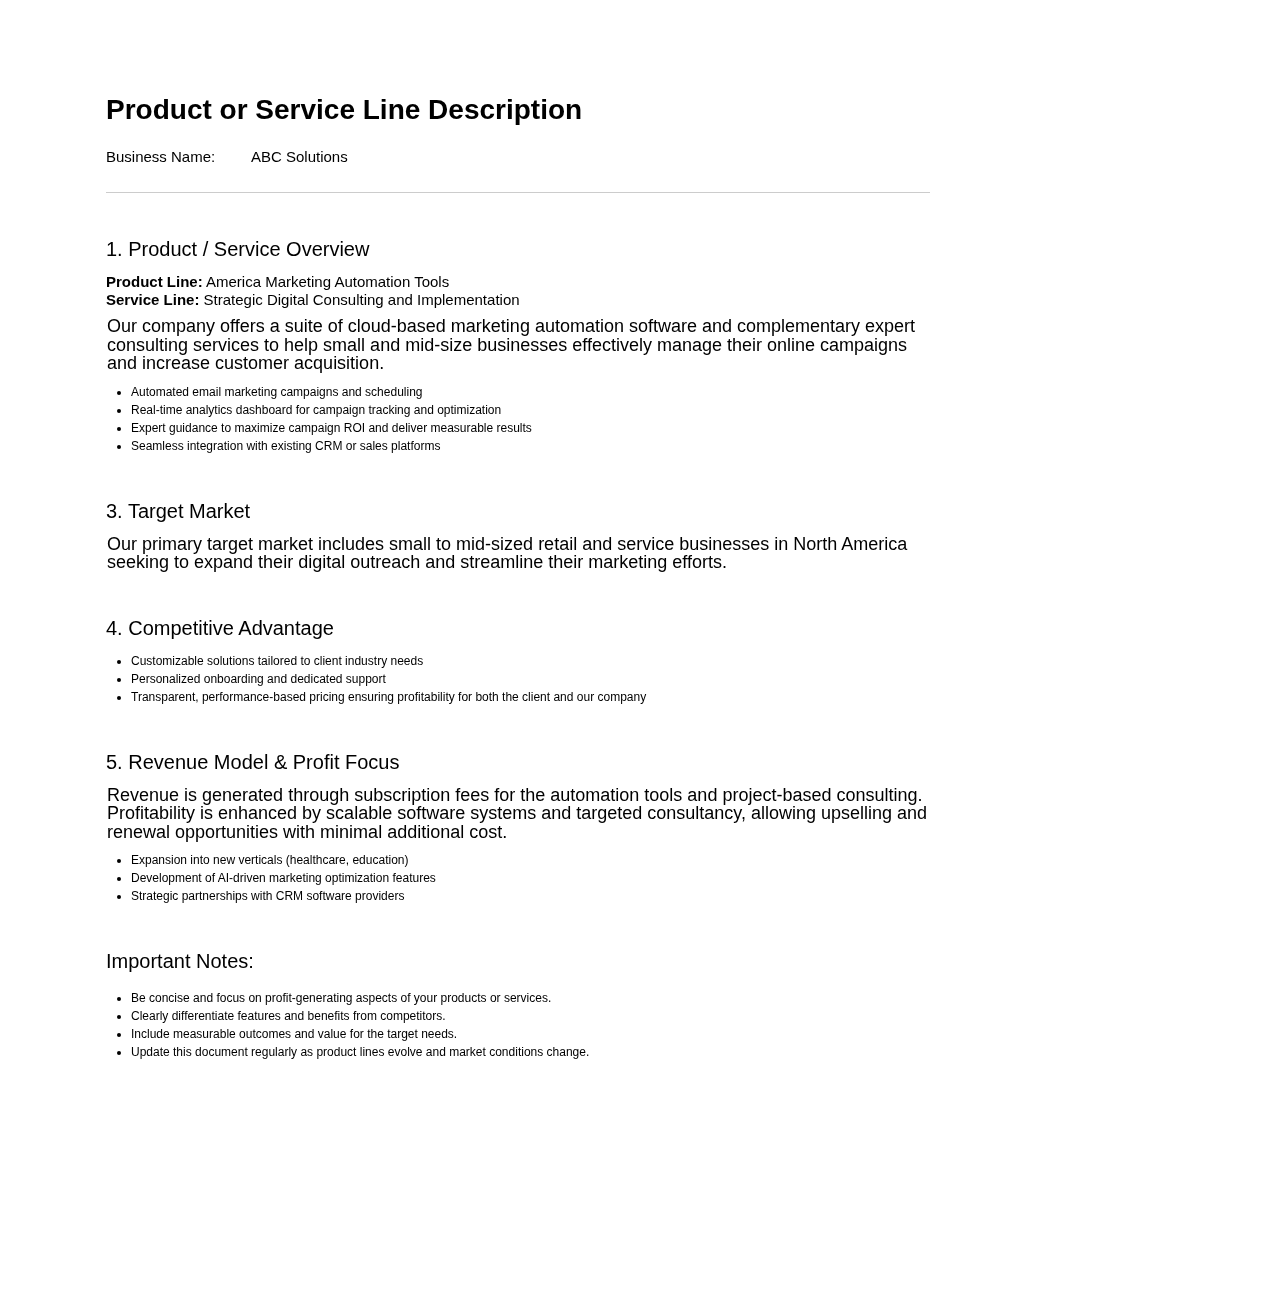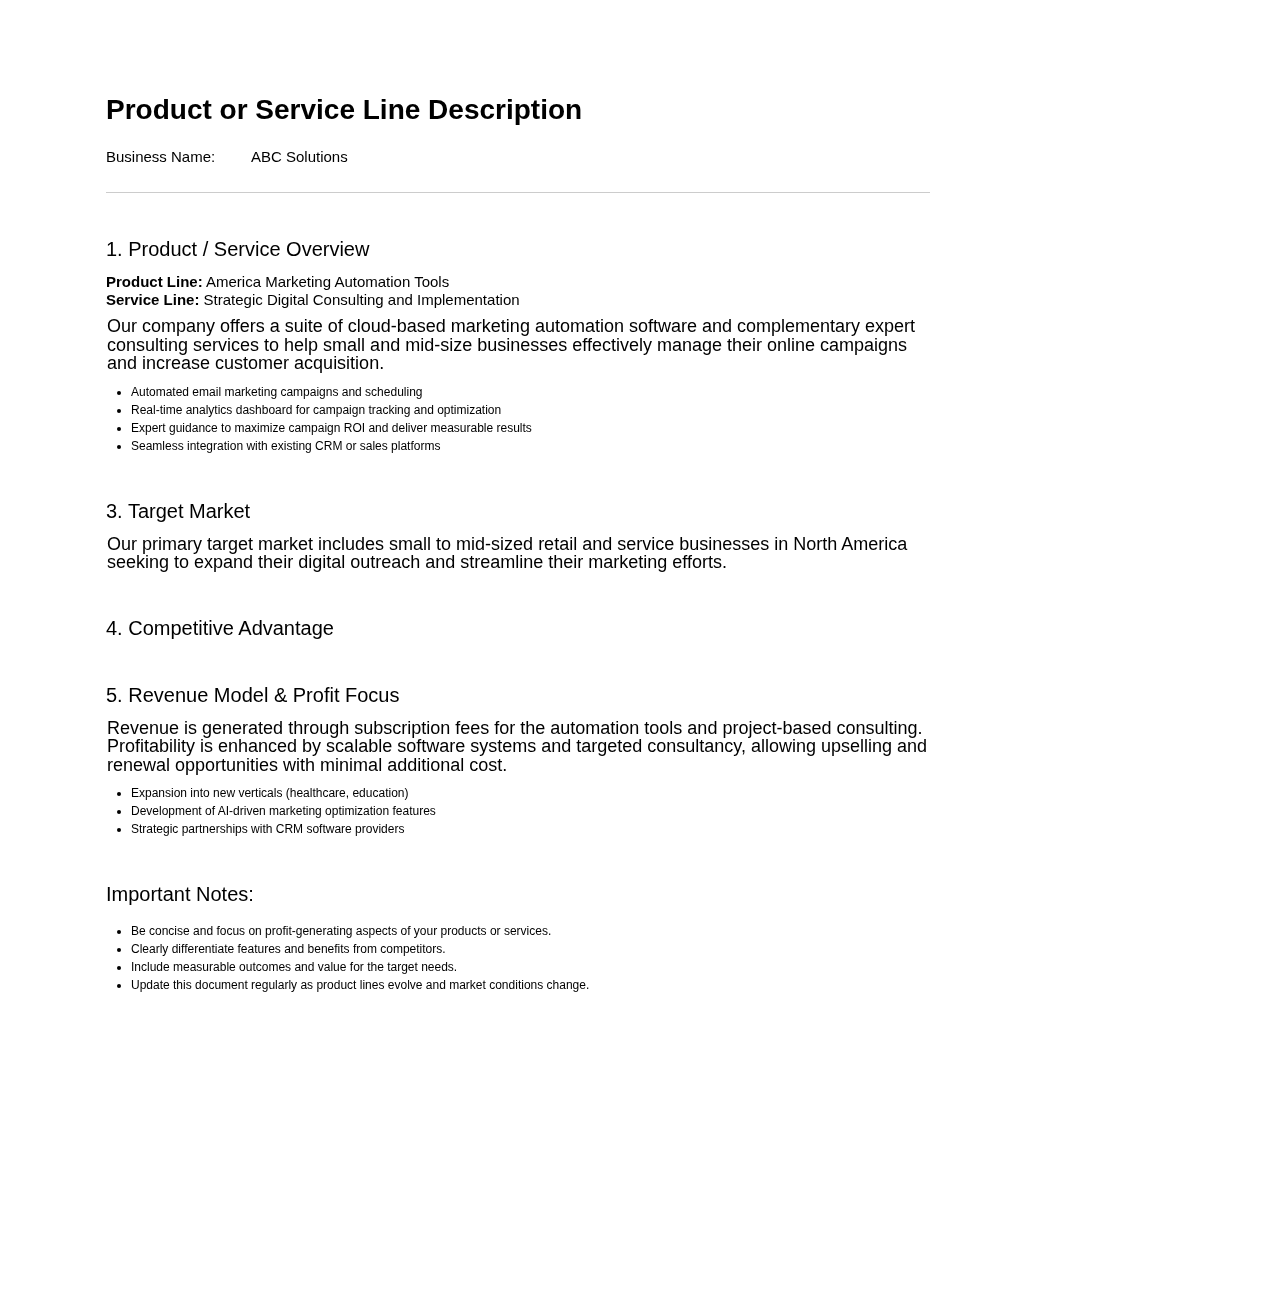--- a/index.html
+++ b/index.html
@@ -107,20 +107,25 @@
     </ul>
   </section>
 
   <section class="sec">
     <h2>3. Target Market</h2>
     <p>Our primary target market includes small to mid-sized retail and service businesses in North America seeking to expand their digital outreach and streamline their marketing efforts.</p>
   </section>
 
   <section class="sec">
     <h2>4. Competitive Advantage</h2>
+    <ul>
+      <li>Customizable solutions tailored to client industry needs</li>
+      <li>Personalized onboarding and dedicated support</li>
+      <li>Transparent, performance-based pricing ensuring profitability for both the client and our company</li>
+    </ul>
   </section>
 
   <section class="sec">
     <h2>5. Revenue Model &amp; Profit Focus</h2>
     <p>Revenue is generated through subscription fees for the automation tools and project-based consulting. Profitability is enhanced by scalable software systems and targeted consultancy, allowing upselling and renewal opportunities with minimal additional cost.</p>
   </section>
 
   <section class="sec">
     <ul>
       <li>Expansion into new verticals (healthcare, education)</li>

